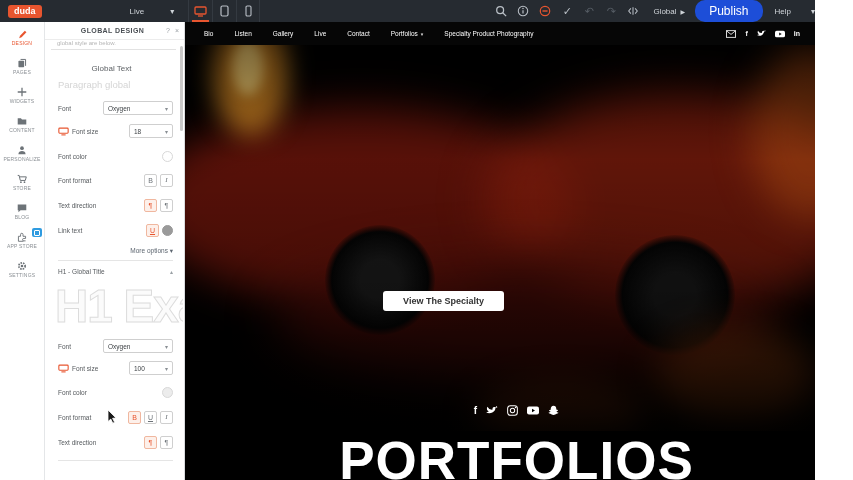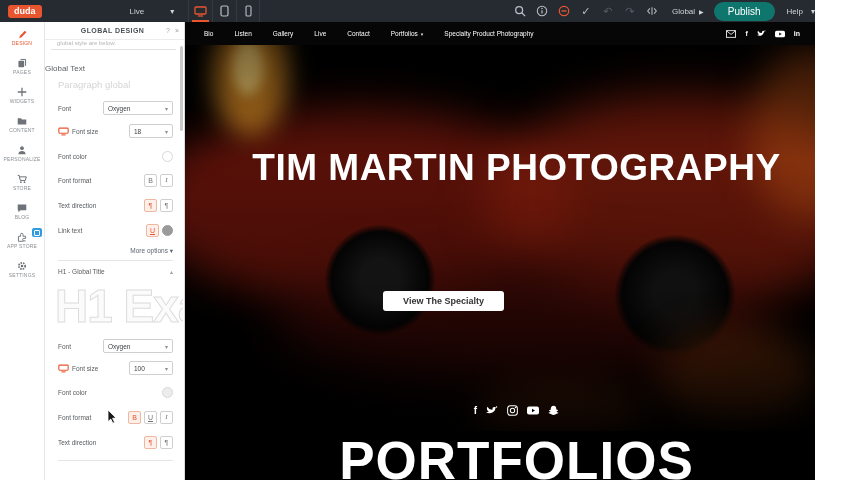--- a/index.html
+++ b/index.html
@@ -19,22 +19,22 @@
   .dev-btn:last-child { border-right:1px solid #343a41; }
   .dev-btn.active { color:#e8552f; }
   .dev-btn.active::after { content:""; position:absolute; left:3px; right:3px; bottom:0; height:2px; background:#e8552f; }
   .top-right { margin-left:auto; display:flex; align-items:center; gap:2px; padding-right:6px; }
   .tb-ico { width:20px; height:20px; display:flex; align-items:center; justify-content:center;
     font-size:11px; cursor:pointer; color:#b9bfc6; }
   .tb-ico.dim { color:#565d65; }
   .tb-ico.orange { color:#e8552f; }
   .preview-btn { display:flex; align-items:center; gap:4px; font-size:8px; color:#cfd4d9; margin:0 8px; cursor:pointer; }
   .preview-btn .play { font-size:6px; }
-  .publish-btn { background:#0f766e; color:#fff; font-size:10px; padding:4px 14px; border-radius:10px; cursor:pointer; }
-  .help-btn { display:flex; align-items:flex-start; gap:8px; font-size:8px; color:#cfd4d9; margin:0 10px; cursor:pointer; }
+  .publish-btn { background:#1d4ed8; color:#fff; font-size:12px; padding:4px 14px; border-radius:10px; cursor:pointer; }
+  .help-btn { display:flex; align-items:flex-start; gap:20px; font-size:8px; color:#cfd4d9; margin:0 10px; cursor:pointer; }
 
   
   .leftrail { position:absolute; left:0; top:22px; width:45px; height:458px; background:#fff;
     border-right:1px solid #e4e6e8; z-index:40; }
   .rail-item { height:27px; display:flex; flex-direction:column; align-items:center; justify-content:center;
     gap:1px; cursor:pointer; color:#6d7378; position:relative; margin-top:2px; }
   .rail-item .lbl { font-size:5px; letter-spacing:0.2px; color:#8a8f94; }
   .rail-item.active, .rail-item.active .lbl { color:#e8552f; }
   .rail-badge { position:absolute; right:2px; top:1px; width:10px; height:9px; background:#2f9be0;
     border-radius:2px; display:flex; align-items:center; justify-content:center; }
@@ -42,21 +42,21 @@
 
   
   .panel { position:absolute; left:45px; top:22px; width:140px; height:458px; background:#fff;
     border-right:1px solid #d9dbdd; z-index:30; box-shadow:2px 0 4px rgba(0,0,0,.08); }
   .panel-h { position:absolute; left:0; top:0; right:0; height:18px; display:flex; align-items:center;
     border-bottom:1px solid #ececec; }
   .panel-title { flex:1; text-align:center; font-size:7px; font-weight:bold; color:#4a4f54; letter-spacing:.4px; padding-left:14px; }
   .panel-h .hbtn { font-size:7px; color:#9aa0a5; width:9px; cursor:pointer; }
   .strip { position:absolute; left:6px; right:8px; top:18px; height:10px; overflow:hidden;
     border-bottom:1px solid #e2e2e2; font-size:6px; color:#b5b5b5; padding-left:6px; }
-  .gt-head { position:absolute; left:0; right:6px; top:42px; font-size:8px; color:#5d6165; }
+  .gt-head { position:absolute; left:0; right:6px; top:42px; text-align:center; font-size:8px; color:#5d6165; }
   .para-prev { position:absolute; left:13px; top:57px; font-size:9.5px; color:#d5d5d5; }
   .prow { position:absolute; left:13px; right:11px; height:16px; display:flex; align-items:center; }
   .prow .plabel { font-size:6.5px; color:#55595d; }
   .prow .spacer { flex:1; }
   .dd { height:14px; border:1px solid #cfcfcf; border-radius:2px; background:#fff; display:flex;
     align-items:center; padding:0 4px; cursor:pointer; }
   .dd .val { font-size:6.5px; color:#3c4044; flex:1; }
   .dd .car { font-size:6px; color:#8a8f94; margin-left:4px; }
   .dd.w70 { width:70px; } .dd.w44 { width:44px; }
   .swatch { width:11px; height:11px; border-radius:50%; border:1px solid #d8d8d8; background:#fff; cursor:pointer; }
@@ -442,21 +442,20 @@
       <div class="blob" style="left:140px; top:180px; width:110px; height:110px; background:radial-gradient(circle, #1c1c1c 25%, #050505 62%, rgba(0,0,0,0) 72%);"></div>
       <div class="blob" style="left:430px; top:190px; width:120px; height:120px; background:radial-gradient(circle, #181818 25%, #050505 62%, rgba(0,0,0,0) 72%);"></div>
       <div class="blob" style="left:28px; top:-30px; width:75px; height:120px; background:rgba(236,152,40,.85); filter:blur(12px);"></div>
       <div class="blob" style="left:48px; top:-5px; width:30px; height:55px; background:rgba(252,214,120,.95); filter:blur(6px);"></div>
       <div class="blob" style="left:565px; top:0px; width:120px; height:175px; background:rgba(192,82,20,.6); filter:blur(18px);"></div>
       <div class="blob" style="left:470px; top:285px; width:160px; height:95px; background:rgba(172,72,16,.55); filter:blur(18px);"></div>
       <div class="blob" style="left:290px; top:335px; width:170px; height:75px; background:rgba(150,60,15,.5); filter:blur(16px);"></div>
       <div class="hero-shade"></div>
 
       <div class="hero-c">
-        <div class="hero-title">TIM MARTIN PHOTOGRAPHY</div>
         <div class="hero-btn">View The Specialty</div>
         <div class="hero-social">
           <span class="sico">f</span>
           <span class="sico">
               <svg width="12" height="10" viewBox="0 0 13 11">
                 <path d="M12.5 1.3c-.4.3-.9.5-1.4.6A2.3 2.3 0 007 3.5v.5A5.4 5.4 0 011.5.9S-.5 4.4 3 6a5.6 5.6 0 01-3 .9 6.7 6.7 0 0010.4-5.6c.5-.4.9-.8 1.1-1.3z" fill="currentColor"></path>
               </svg>
             </span>
           <span class="sico">
               <svg width="11" height="11" viewBox="0 0 12 12">

